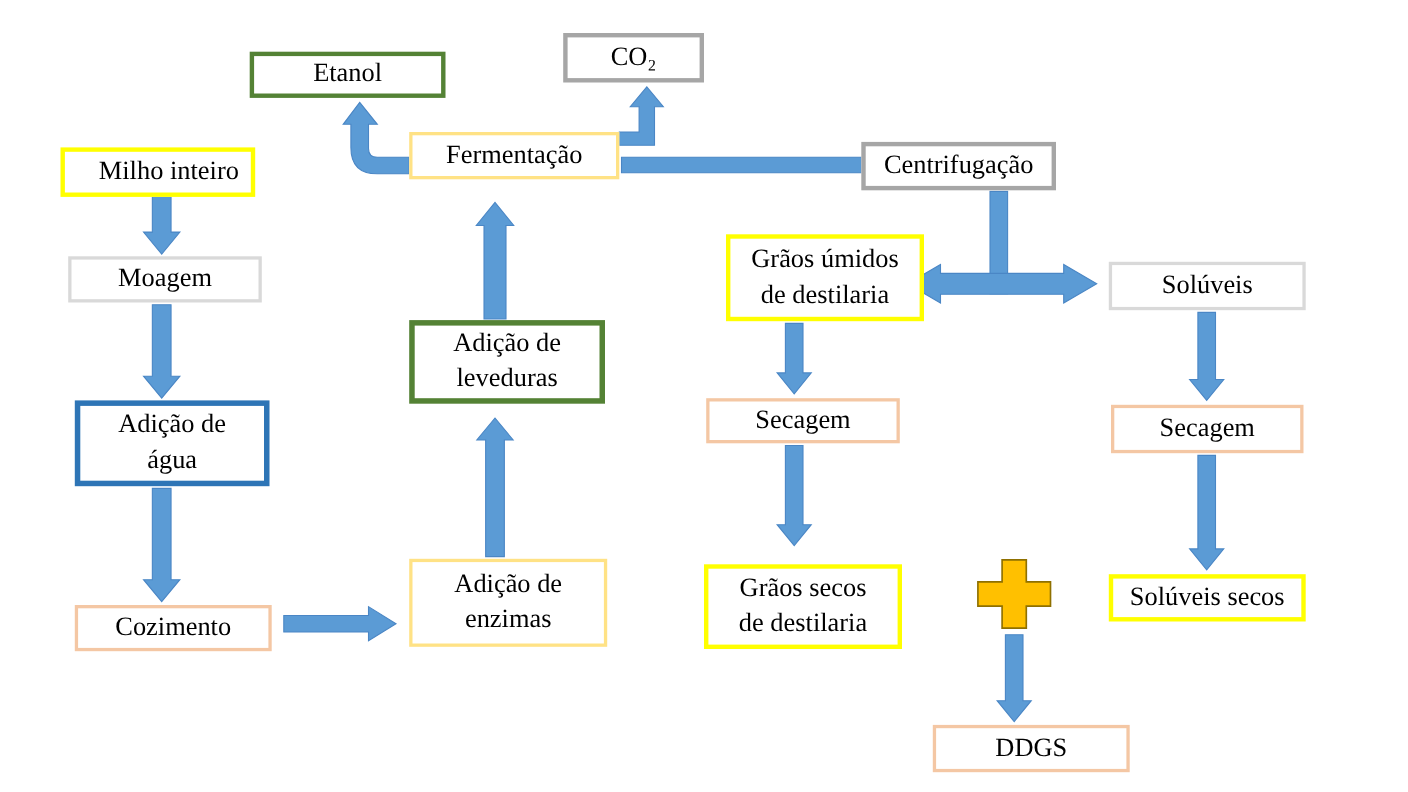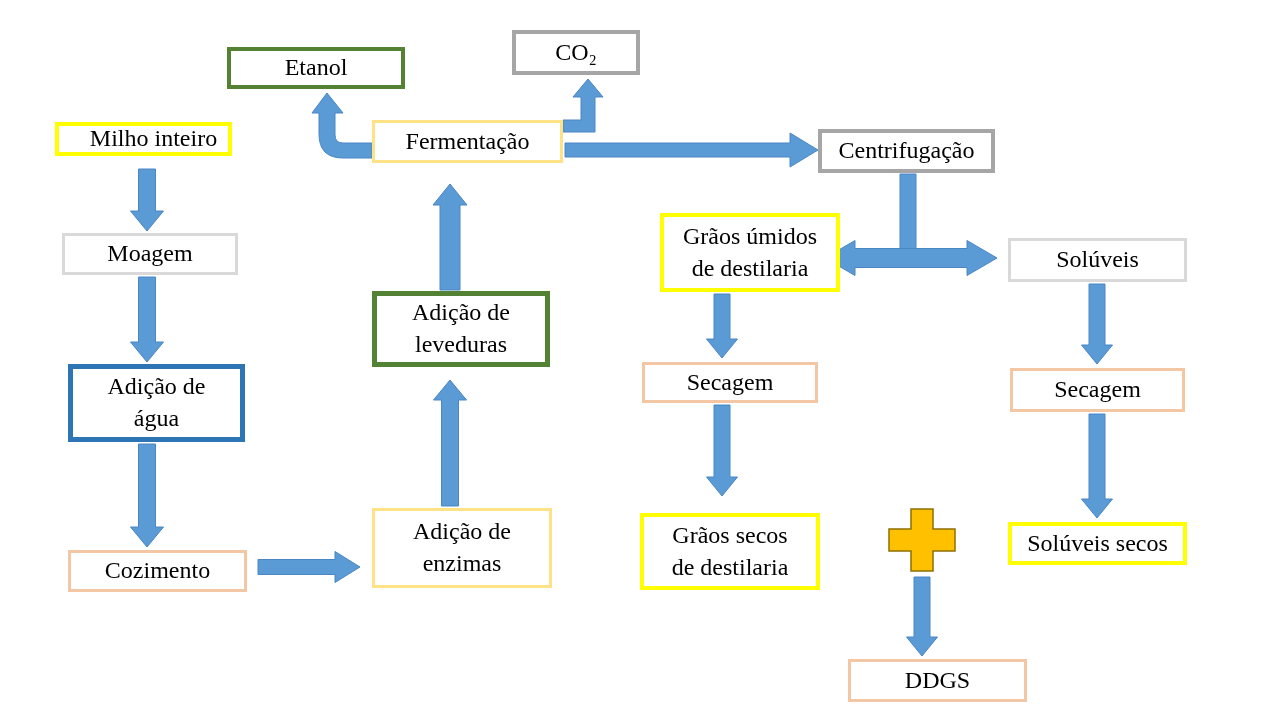--- a/index.html
+++ b/index.html
@@ -20,30 +20,30 @@
     display:flex;
     align-items:center;
     justify-content:center;
     text-align:center;
     font-size:24px;
     color:#000;
     line-height:1.32;
     white-space:pre-line;
   }
   
-  #n-milho            {left:55px;  top:122px; width:177px; height:34px; border-width:4px;padding-left:20px;}
+  #n-milho            {left:55px;  top:134px; width:177px; height:45px; border-width:4px;padding-left:20px;}
   #n-moagem           {left:62px;  top:233px; width:176px; height:42px; border-width:3px;}
   #n-agua             {left:68px;  top:364px; width:177px; height:78px; border-width:5px;}
   #n-cozimento        {left:68px;  top:550px; width:179px; height:42px; border-width:3px;}
   #n-enzimas          {left:372px; top:508px; width:180px; height:80px; border-width:3px;}
   #n-leveduras        {left:372px; top:291px; width:178px; height:76px; border-width:5px;}
   #n-fermentacao      {left:372px; top:120px; width:191px; height:43px; border-width:3px;}
   #n-etanol           {left:227px; top:47px;  width:178px; height:42px; border-width:4px;}
   #n-co2              {left:512px; top:30px;  width:128px; height:45px; border-width:4px;}
-  #n-centrifugacao    {left:818px; top:129px; width:177px; height:44px; border-width:4px;align-items:center;}
+  #n-centrifugacao    {left:783px; top:129px; width:177px; height:44px; border-width:4px;align-items:center;}
   #n-graos-umidos     {left:660px; top:213px; width:180px; height:79px; border-width:4px;}
   #n-soluveis         {left:1008px;top:238px; width:179px; height:44px; border-width:3px;}
   #n-secagem-graos    {left:642px; top:362px; width:176px; height:41px; border-width:3px;}
   #n-secagem-soluveis {left:1010px;top:368px; width:175px; height:44px; border-width:3px;}
   #n-graos-secos      {left:640px; top:498px; width:180px; height:77px; border-width:4px;}
   #n-soluveis-secos   {left:1008px;top:522px; width:179px; height:43px; border-width:4px;}
   #n-ddgs             {left:848px; top:659px; width:179px; height:43px; border-width:3px;}
 </style>
 </head>
 <body>

